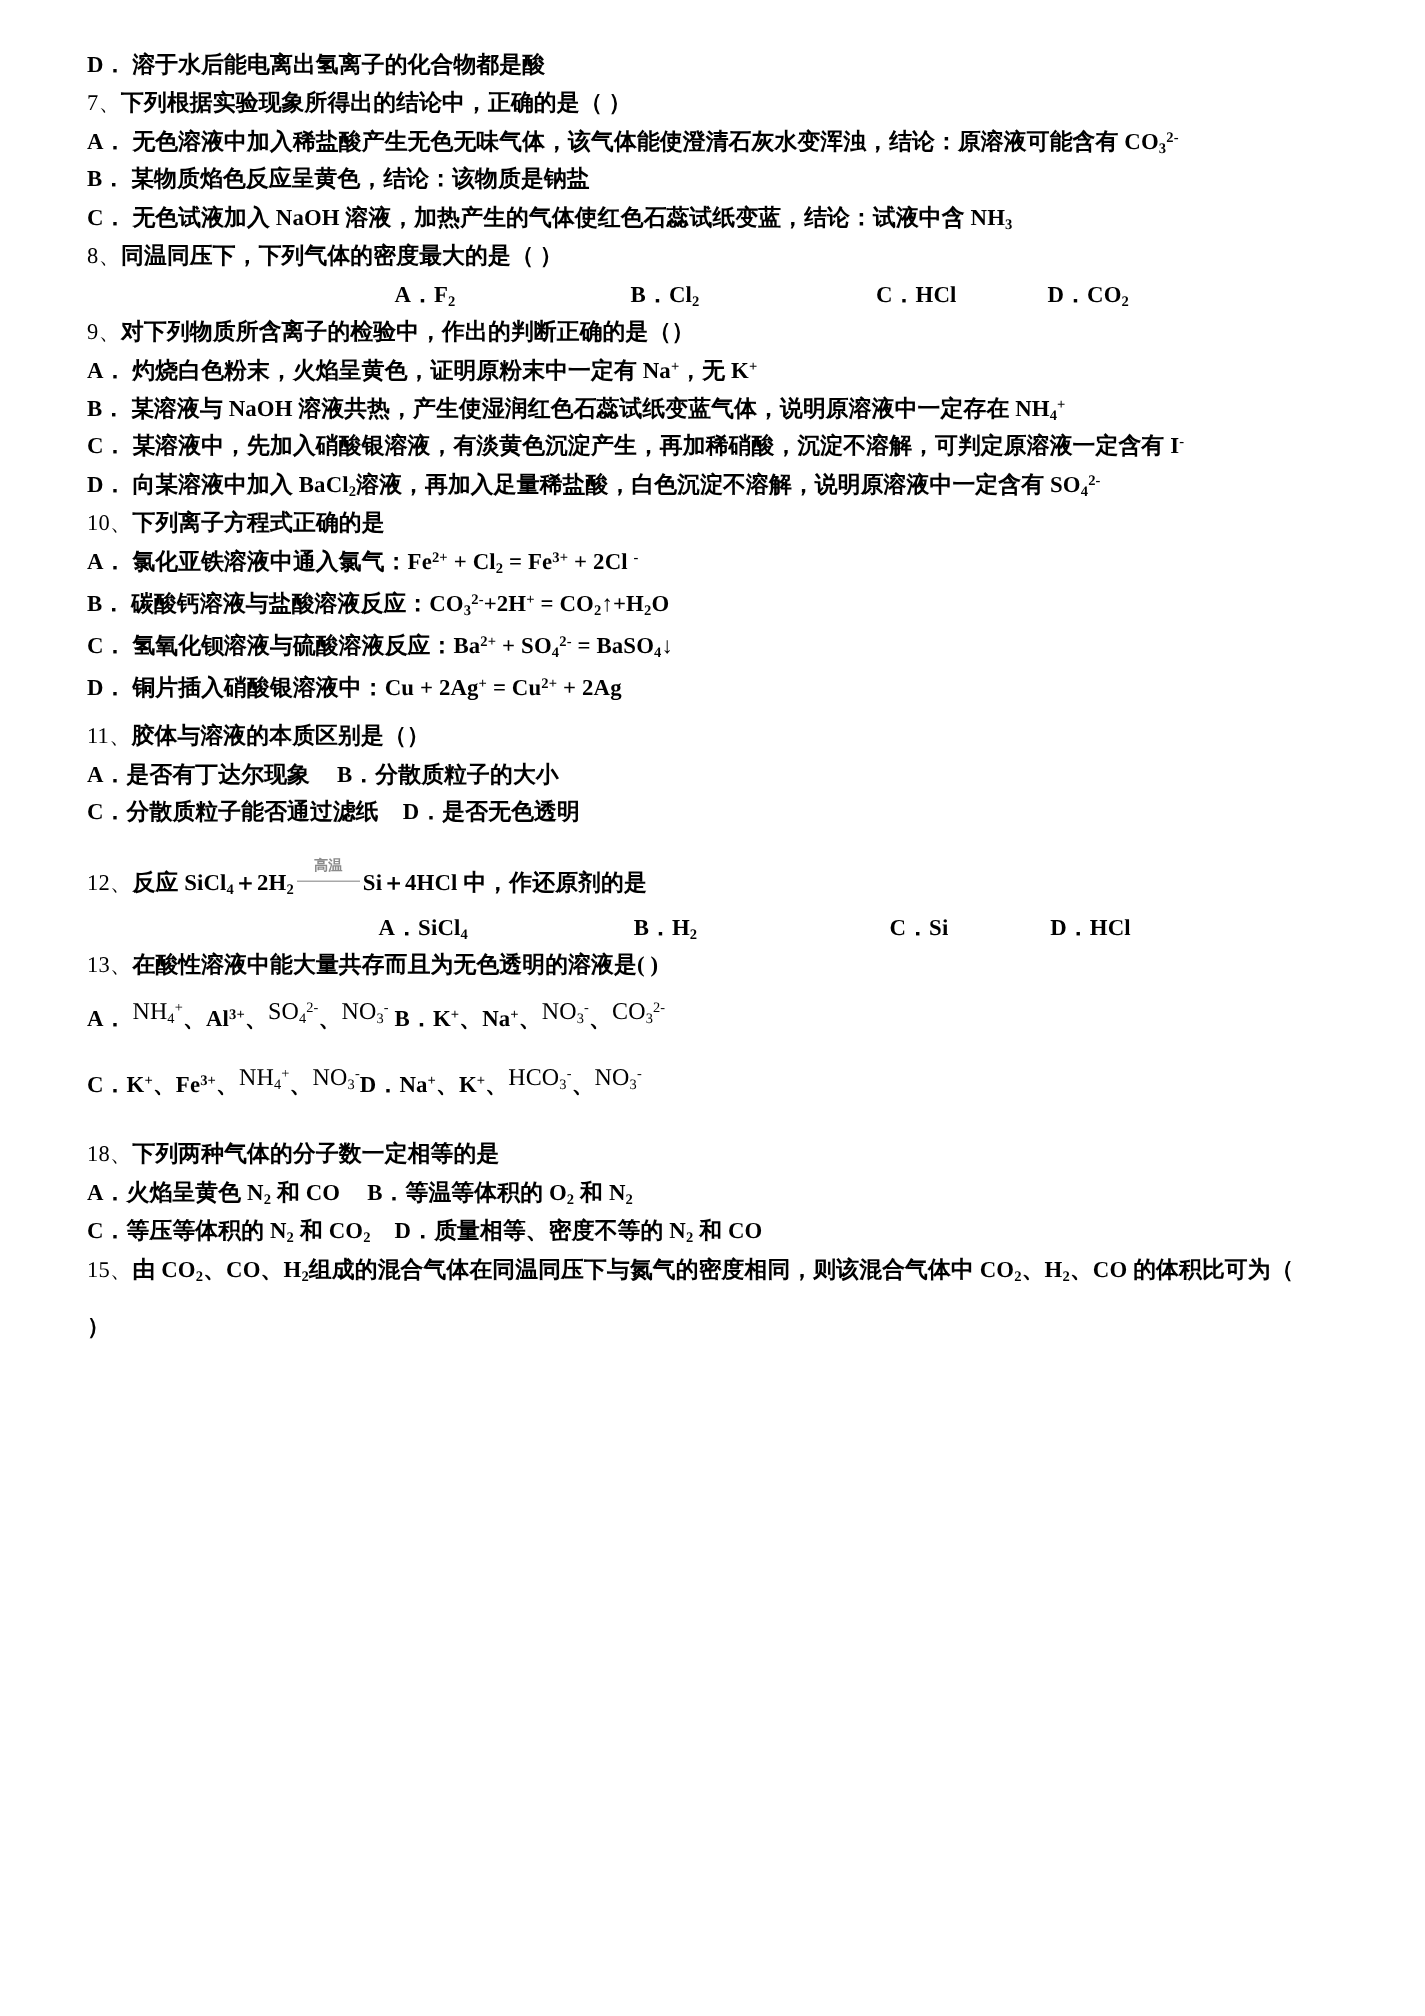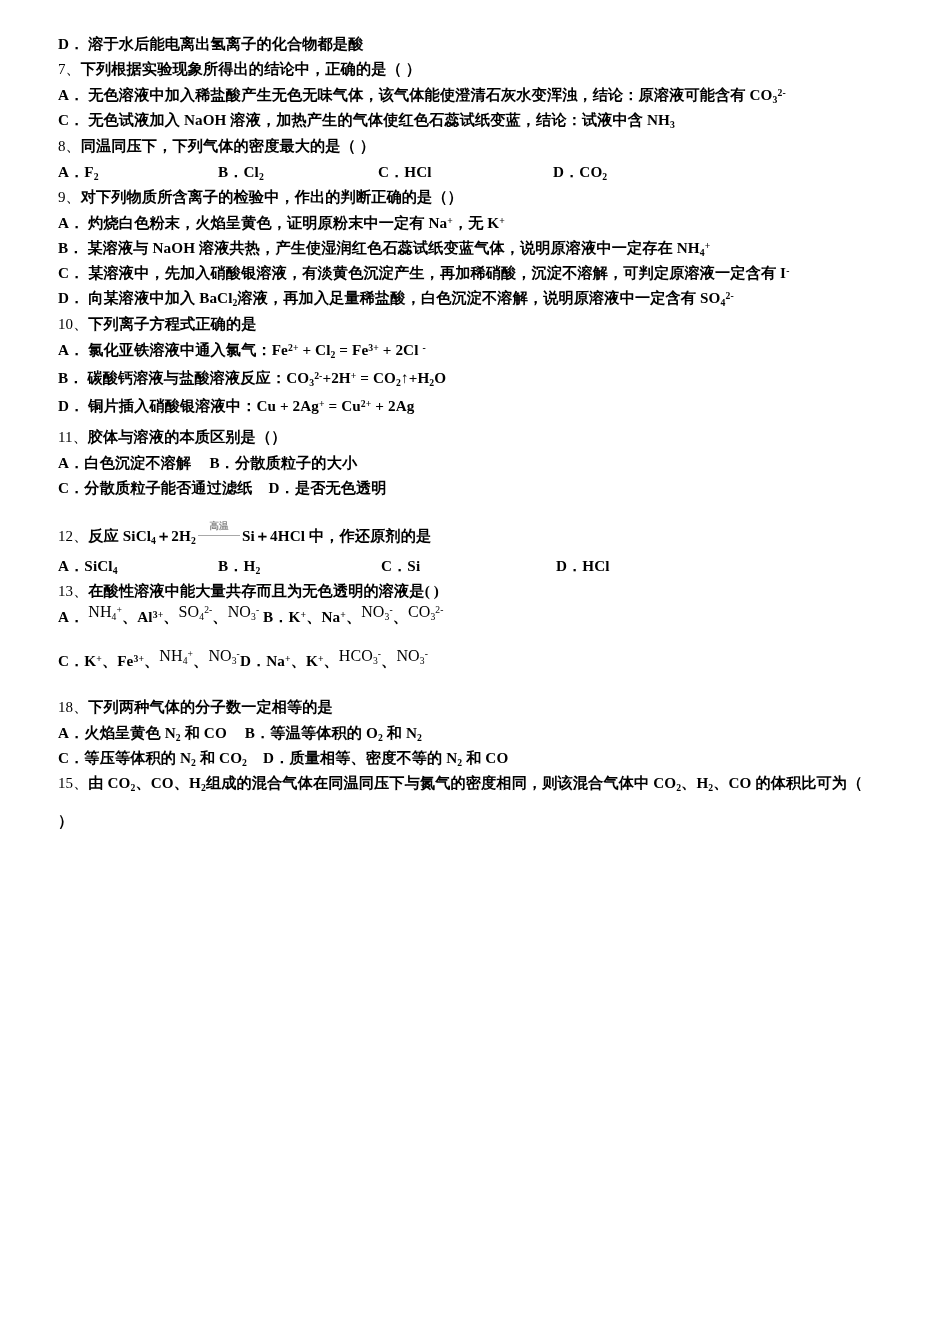--- a/index.html
+++ b/index.html
@@ -63,21 +63,21 @@
   .ion {
     font-family: "Liberation Serif", "DejaVu Serif", serif;
     font-weight: 400;
     font-size: 16px;
     position: relative;
     top: -5px;
     margin-top: 44px;
   }
   .ion sub, .ion sup { font-weight: 400; font-size: 60%; }
   
-  .cols { display: block; }
+  .cols { display: block; text-align: center; }
   .cols span.col {
     display: inline-block;
     vertical-align: baseline;
   }
   
   .cond {
     display: inline-block;
     position: relative;
     width: 46px;
     vertical-align: baseline;
@@ -115,20 +115,24 @@
   </div>
 
   <div class="line qline">
     <span class="qnum">7、</span><span class="stem">下列根据实验现象所得出的结论中，正确的是（ ）</span>
   </div>
   <div class="line optline">
     <span class="olabel">A．</span>
     <span class="otext"><span>无色溶液中加入稀盐酸产生无色无味气体，该气体能使澄清石灰水变浑浊，结论：原溶液可能含有 CO</span><sub>3</sub><sup>2-</sup></span>
   </div>
   <div class="line optline">
+    <span class="olabel">B．</span>
+    <span class="otext">某物质焰色反应呈黄色，结论：该物质是钠盐</span>
+  </div>
+  <div class="line optline">
     <span class="olabel">C．</span>
     <span class="otext"><span>无色试液加入 NaOH 溶液，加热产生的气体使红色石蕊试纸变蓝，结论：试液中含 NH</span><sub>3</sub></span>
   </div>
 
   <div class="line qline">
     <span class="qnum">8、</span><span class="stem">同温同压下，下列气体的密度最大的是（      ）</span>
   </div>
   <div class="line optline cols">
     <span class="col" style="width:160px"><span class="olabel">A．</span><span class="otext"><span>F</span><sub>2</sub></span></span><span class="col" style="width:160px"><span class="olabel">B．</span><span class="otext"><span>Cl</span><sub>2</sub></span></span><span class="col" style="width:175px"><span class="olabel">C．</span><span class="otext">HCl</span></span><span class="col"><span class="olabel">D．</span><span class="otext"><span>CO</span><sub>2</sub></span></span>
   </div>
@@ -157,47 +161,51 @@
     <span class="qnum">10、</span><span class="stem">下列离子方程式正确的是</span>
   </div>
   <div class="line optline" style="margin-bottom:13px">
     <span class="olabel">A．</span>
     <span class="otext"><span>氯化亚铁溶液中通入氯气：Fe</span><sup>2+</sup><span> + Cl</span><sub>2</sub><span> = Fe</span><sup>3+</sup><span> + 2Cl </span><sup>-</sup></span>
   </div>
   <div class="line optline" style="margin-bottom:13px">
     <span class="olabel">B．</span>
     <span class="otext"><span>碳酸钙溶液与盐酸溶液反应：CO</span><sub>3</sub><sup>2-</sup><span>+2H</span><sup>+</sup><span> = CO</span><sub>2</sub><span>↑+H</span><sub>2</sub><span>O</span></span>
   </div>
+  <div class="line optline" style="margin-bottom:13px">
+    <span class="olabel">C．</span>
+    <span class="otext"><span>氢氧化钡溶液与硫酸溶液反应：Ba</span><sup>2+</sup><span> + SO</span><sub>4</sub><sup>2-</sup><span> = BaSO</span><sub>4</sub><span>↓</span></span>
+  </div>
   <div class="line optline">
     <span class="olabel">D．</span>
     <span class="otext"><span>铜片插入硝酸银溶液中：Cu + 2Ag</span><sup>+</sup><span> = Cu</span><sup>2+</sup><span> + 2Ag</span></span>
   </div>
 
   <div class="gap-sm"></div>
 
   <div class="line qline">
     <span class="qnum">11、</span><span class="stem">胶体与溶液的本质区别是（）</span>
   </div>
   <div class="line optline">
-    <span><span class="olabel">A．</span><span class="otext">白色沉淀不溶解</span></span><span style="display:inline-block;width:18px"></span><span><span class="olabel">B．</span><span class="otext">分散质粒子的大小</span></span>
+    <span><span class="olabel">A．</span><span class="otext">是否有丁达尔现象</span></span><span style="display:inline-block;width:18px"></span><span><span class="olabel">B．</span><span class="otext">分散质粒子的大小</span></span>
   </div>
   <div class="line optline">
     <span><span class="olabel">C．</span><span class="otext">分散质粒子能否通过滤纸</span></span><span style="display:inline-block;width:16px"></span><span><span class="olabel">D．</span><span class="otext">是否无色透明</span></span>
   </div>
 
   <div class="gap-lg"></div>
 
   <div class="line qline" style="margin-bottom:14px">
     <span class="qnum">12、</span><span class="stem"><span>反应 SiCl</span><sub>4</sub><span>＋2H</span><sub>2</sub><span class="cond"><span class="condtext">高温</span><span class="condrule"></span></span><span>Si＋4HCl 中，作还原剂的是</span></span>
   </div>
   <div class="line optline cols">
     <span class="col" style="width:160px"><span class="olabel">A．</span><span class="otext"><span>SiCl</span><sub>4</sub></span></span><span class="col" style="width:163px"><span class="olabel">B．</span><span class="otext"><span>H</span><sub>2</sub></span></span><span class="col" style="width:175px"><span class="olabel">C．</span><span class="otext">Si</span></span><span class="col"><span class="olabel">D．</span><span class="otext">HCl</span></span>
   </div>
 
-  <div class="line qline" style="margin-bottom:10px">
+  <div class="line qline" style="margin-bottom:20px">
     <span class="qnum">13、</span><span class="stem">在酸性溶液中能大量共存而且为无色透明的溶液是(  )</span>
   </div>
 
   <div class="line optline" style="margin-bottom:28px">
     <span class="col" style="width:320px"><span class="olabel">A．</span>
       <span class="ion"><span>NH</span><sub>4</sub><sup>+</sup></span><span class="otext">、</span><span class="otext"><span>Al</span><sup>3+</sup></span><span class="otext">、</span><span class="ion"><span>SO</span><sub>4</sub><sup>2-</sup></span><span class="otext">、</span><span class="ion"><span>NO</span><sub>3</sub><sup>-</sup></span>
     </span><span class="col"><span class="olabel">B．</span><span class="otext"><span>K</span><sup>+</sup></span><span class="otext">、</span><span class="otext"><span>Na</span><sup>+</sup></span><span class="otext">、</span><span class="ion"><span>NO</span><sub>3</sub><sup>-</sup></span><span class="otext">、</span><span class="ion"><span>CO</span><sub>3</sub><sup>2-</sup></span></span>
   </div>
 
   <div class="line optline" style="margin-bottom:30px">

